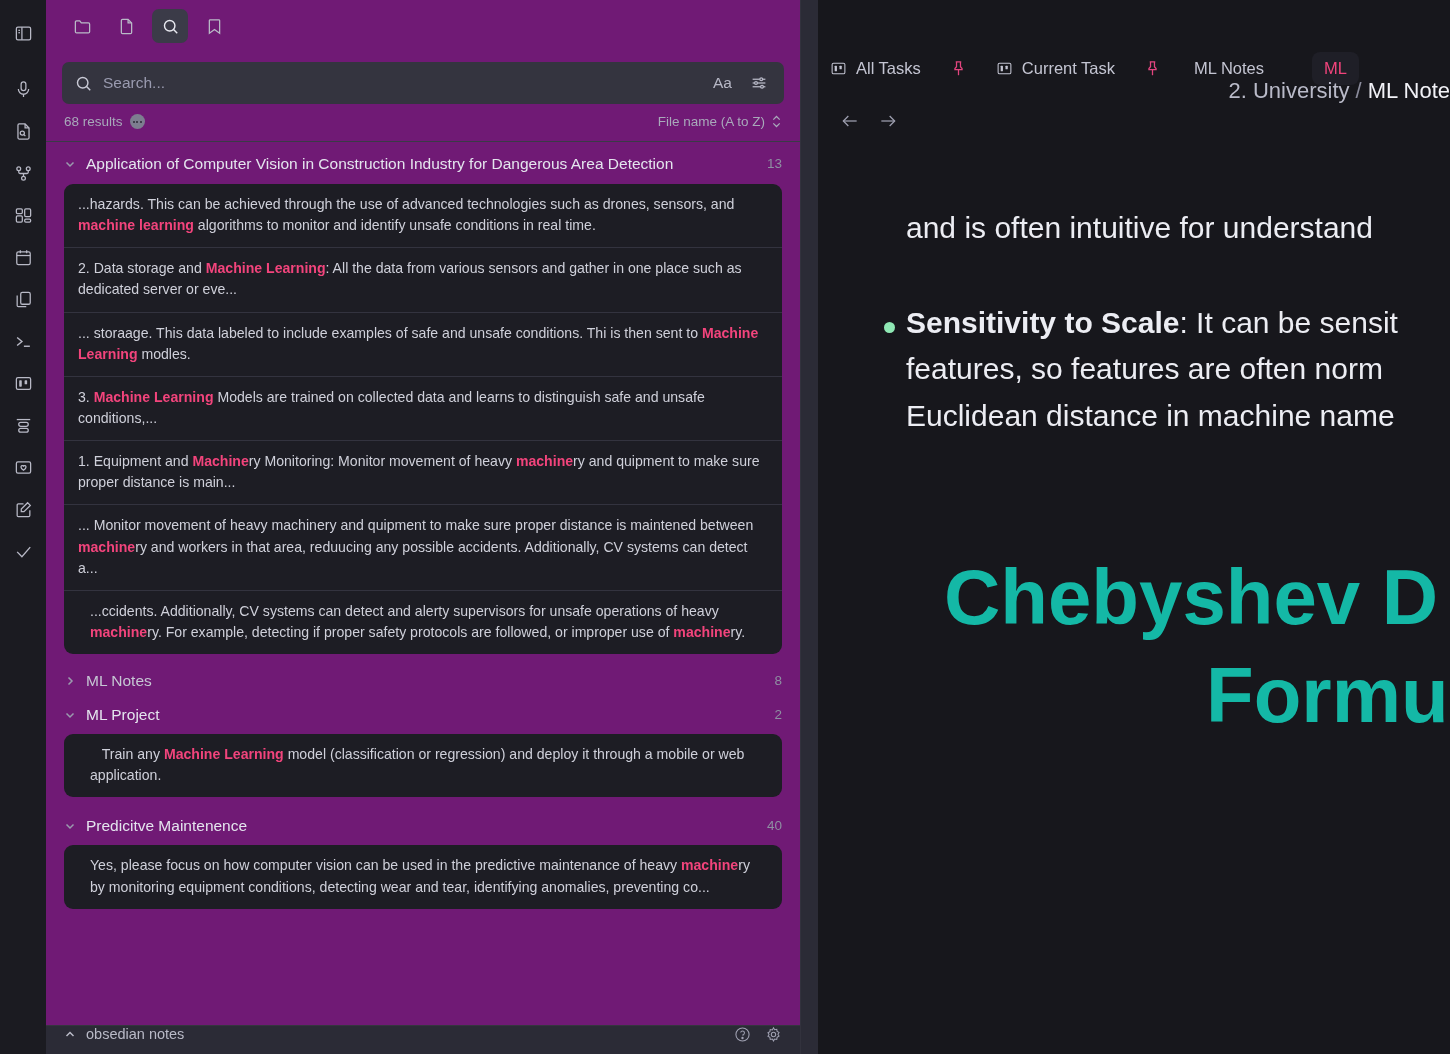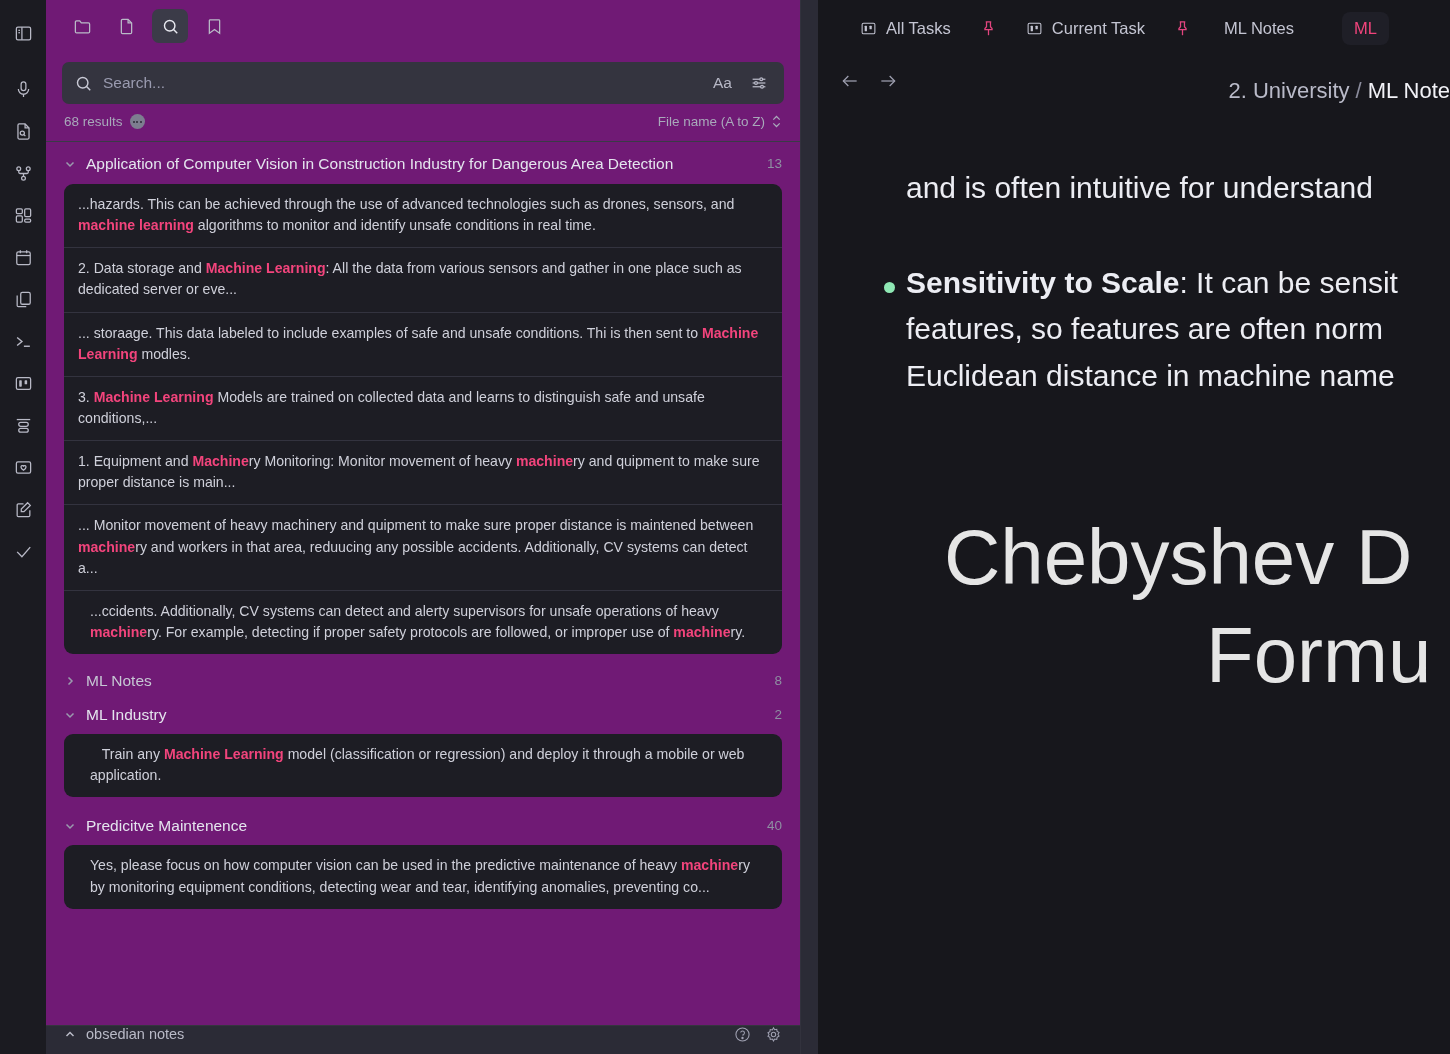--- a/index.html
+++ b/index.html
@@ -129,21 +129,21 @@
   }
 
   
   .rightpanel {
     flex: 1; background: #17171c;
     display: flex; flex-direction: column;
     position: relative; overflow: hidden;
   }
   .rp-tabs {
     height: 57px; display:flex; align-items:center;
-    gap: 6px; padding-left: 30px;
+    gap: 6px;  margin-top: 40px;
   }
   .rp-tab {
     display:flex; align-items:center; gap: 9px;
     padding: 7px 12px; border-radius: 8px;
     color:#c4c5d2; font-size: 16.5px; cursor:pointer;
     white-space: nowrap;
   }
   .rp-tab svg { width: 17px; height: 17px; display:block; }
   .rp-pin { padding: 7px 10px; color:#e3457f; cursor:pointer; display:flex;}
   .rp-pin svg { width: 19px; height: 19px; display:block; }
@@ -183,22 +183,22 @@
   }
   .rp-bullet-dot {
     position:absolute; left: -22px; top: 22px;
     width: 11px; height: 11px; border-radius: 50%;
     background: #8fe8b4;
   }
   .rp-bullet-item .rp-line strong { font-weight: 700; }
 
   .rp-heading {
     margin-top: 110px;
-    color: #e5e5e5;
-    font-weight: 400;
+    color: #14b8a6;
+    font-weight: 700;
     font-size: 78px;
     line-height: 1.25;
     white-space: nowrap;
     padding-left: 38px;
   }
   .rp-heading .l2 { padding-left: 262px; }
 </style>
 </head>
 <body>
 
@@ -397,21 +397,21 @@
         <span class="group-title dim">ML Notes</span>
         <span class="group-count">8</span>
       </div>
 
       <div class="group-head" style="padding-top:8px;padding-bottom:8px;">
         <span class="chev">
           <svg viewBox="0 0 12 12" fill="none" stroke="currentColor" stroke-width="1.5">
               <polyline points="2.5,4.5 6,8 9.5,4.5"></polyline>
             </svg>
         </span>
-        <span class="group-title">ML Industry</span>
+        <span class="group-title">ML Project</span>
         <span class="group-count">2</span>
       </div>
       <div class="snippet-block">
         <div class="snippet">&nbsp;&nbsp;&nbsp;Train any <b>Machine Learning</b> model (classification or regression) and deploy it through a mobile or web application.</div>
       </div>
 
       <div class="group-head" style="padding-top:18px;padding-bottom:8px;">
         <span class="chev">
           <svg viewBox="0 0 12 12" fill="none" stroke="currentColor" stroke-width="1.5">
               <polyline points="2.5,4.5 6,8 9.5,4.5"></polyline>

